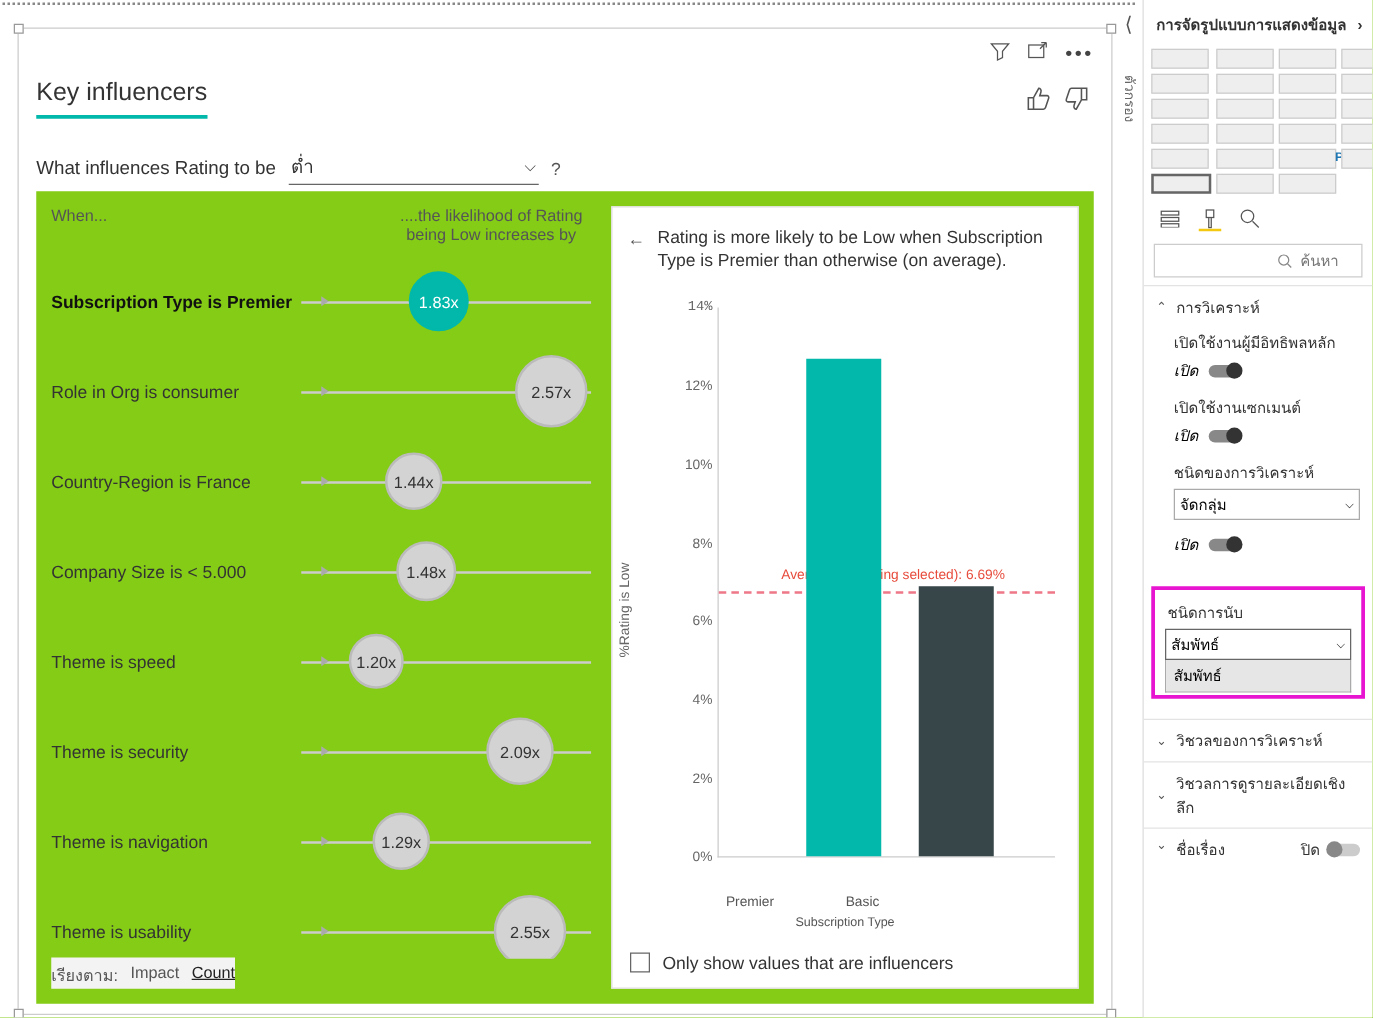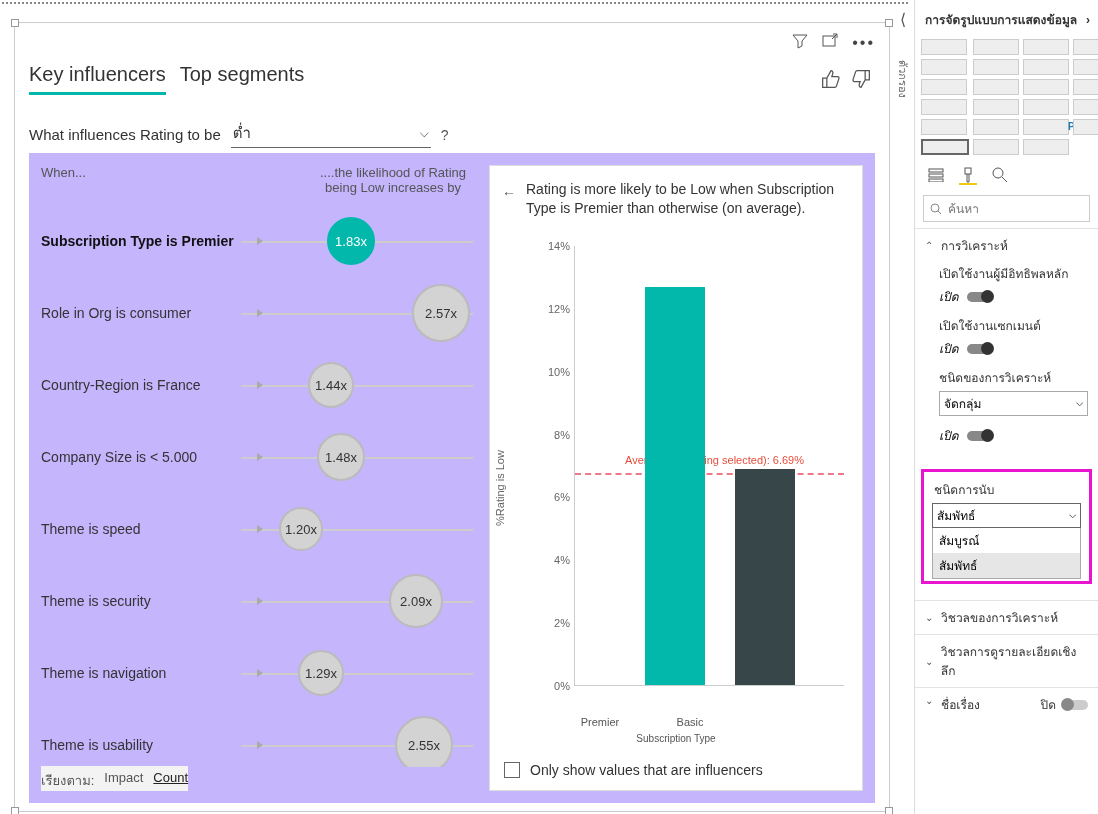--- a/index.html
+++ b/index.html
@@ -21,21 +21,21 @@
   .tab { font-size:20px; color:#333; padding-bottom:6px; cursor:pointer; }
   .tab.active { border-bottom:3px solid #01b8aa; }
   .thumbs { position:absolute; top:46px; right:18px; display:flex; gap:10px; color:#444; }
   .thumbs span svg { width:20px; height:20px; }
 
   .question { position:absolute; top:98px; left:14px; display:flex; align-items:center; gap:10px; font-size:15px; color:#333; }
   .question .select { border-bottom:1px solid #666; width:200px; display:flex; justify-content:space-between; align-items:center; padding:0 2px 2px 2px; }
   .question .chev { font-size:12px; color:#444;}
   .qmark { color:#555; font-size:14px;}
 
-  .panel { position:absolute; top:130px; left:14px; right:14px; bottom:8px; background:#c4b5fd; padding:12px; }
+  .panel { position:absolute; top:130px; left:14px; right:14px; bottom:8px; background:#84cc16; padding:12px; }
 
   .left-col { position:absolute; top:12px; left:12px; width:432px; bottom:12px; }
   .col-head { display:flex; justify-content:space-between; font-size:13px; color:#555; }
   .col-head .r { width:160px; text-align:center; }
 
   .inf-row { position:relative; height:72px; display:flex; align-items:center;}
   .inf-label { width:200px; font-size:14px; color:#333; }
   .inf-label.sel { font-weight:600; color:#111; }
   .track { position:absolute; left:200px; right:0; height:2px; background:#ccc; top:50%; }
   .arrow { position:absolute; width:0;height:0;border-top:4px solid transparent;border-bottom:4px solid transparent;border-left:6px solid #aaa; top:50%; transform:translateY(-50%); }
@@ -64,21 +64,21 @@
   
   .rail-collapse { position:absolute; top:10px; right:188px; width:14px; text-align:center; color:#555; cursor:pointer;}
   .rail { position:absolute; top:0; right:0; width:184px; height:814px; border-left:1px solid #ddd; background:#fff; font-size:12px; }
   .rail-title { padding:10px 8px 6px 10px; font-size:12px; font-weight:600; display:flex; justify-content:space-between; align-items:center; color:#333;}
   .gallery { padding:4px 6px; display:grid; grid-template-columns:repeat(7,1fr); gap:4px; }
   .gal { width:44px; height:16px; background:#eee; border:1px solid #ccc; cursor:pointer;padding-left:44px;}
   .pytxt { font-size:10px; font-weight:700; text-align:center; line-height:14px;}
   .viz-tabs { display:flex; gap:14px; padding:8px 10px 4px 12px; }
   .viz-tab { width:18px; height:18px; border-bottom:2px solid transparent; cursor:pointer; display:flex; align-items:center; justify-content:center;}
   .viz-tab.active { border-bottom:2px solid #f2c811;}
-  .search { margin:6px 8px; border:1px solid #ccc; display:flex; align-items:center; gap:6px; padding:3px 6px; color:#777;}
+  .search { margin:6px 8px; border:1px solid #ccc; display:flex; align-items:center; gap:6px; padding:3px 18px; color:#777;justify-content:flex-end;}
   .section { border-top:1px solid #e3e3e3; }
   .sec-head { display:flex; align-items:center; gap:6px; padding:7px 10px; cursor:pointer; color:#333;}
   .sec-head .exp { font-size:10px; color:#555; width:10px;}
   .field { padding:2px 10px 2px 24px; color:#333;}
   .toggle { display:flex; align-items:center; gap:8px; padding:2px 10px 8px 24px;font-style:italic; }
   .tog { width:26px; height:10px; background:#888; border-radius:6px; position:relative;}
   .tog::after { content:""; position:absolute; right:-1px; top:-2px; width:13px; height:13px; border-radius:50%; background:#333;}
   .tog.off::after { left:-1px; right:auto; background:#888;}
   .tog.off { background:#ccc;}
   .dd { margin:2px 10px 8px 24px; border:1px solid #aaa; background:#fff; display:flex; justify-content:space-between; align-items:center; padding:2px 4px; cursor:pointer;}
@@ -109,21 +109,20 @@
           </svg></span>
       <span><svg class="icon" viewBox="0 0 16 16" fill="none" stroke="#555" stroke-width="1">
             <rect x="1" y="3" width="12" height="10"></rect>
             <path d="M10 6l5-5M15 1v4M15 1h-4"></path>
           </svg></span>
       <span style="letter-spacing:2px;">•••</span>
     </div>
 
     <div class="tabs">
       <div class="tab active">Key influencers</div>
-      <div class="tab">Top segments</div>
     </div>
     <div class="thumbs">
       <span><svg viewBox="0 0 24 24" fill="none" stroke="#555" stroke-width="1.5">
             <path d="M7 22V11l5-9c1 0 3 1 2 4l-1 3h7c1 0 2 1 1.5 2.5l-3 9c-.3.9-1 1.5-2 1.5H7z M2 11h5v11H2z"></path>
           </svg></span>
       <span><svg viewBox="0 0 24 24" fill="none" stroke="#555" stroke-width="1.5">
             <path d="M17 2v11l-5 9c-1 0-3-1-2-4l1-3H4c-1 0-2-1-1.5-2.5l3-9C5.8 2.6 6.5 2 7.5 2H17z M22 13h-5V2h5z"></path>
           </svg></span>
     </div>
 
@@ -207,21 +206,21 @@
         <div class="chart">
           <div class="ylab">%Rating is Low</div>
           <div class="yaxis" id="yaxis" style="height: 440px;">
               <div class="ytick" style="bottom: 0%;">0%</div>
               <div class="ytick" style="bottom: 14.2857%;">2%</div>
               <div class="ytick" style="bottom: 28.5714%;">4%</div>
               <div class="ytick" style="bottom: 42.8571%;">6%</div>
               <div class="ytick" style="bottom: 57.1429%;">8%</div>
               <div class="ytick" style="bottom: 71.4286%;">10%</div>
               <div class="ytick" style="bottom: 85.7143%;">12%</div>
-              <div class="ytick" style="bottom: 100%;">14%</div>
+              <div class="ytick" style="bottom: 100%; font-family: Liberation Mono, monospace;">14%</div>
             </div>
           <div class="plot" id="plot" style="height: 440px;">
             <div class="dashline" id="dash" style="bottom: 47.7857%;"></div>
             <div class="annot" id="annot" style="bottom: 49.7857%; left: 50px;">Average (excluding selected): 6.69%</div>
           <div class="barv" style="left: 70px; height: 90.7143%; background: rgb(1, 184, 170);"></div>
               <div class="barv" style="left: 160px; height: 49.2857%; background: rgb(55, 70, 73);"></div>
             </div>
           <div class="xlab">Subscription Type</div>
         <div class="xcat" style="left: 100px;">Premier</div>
             <div class="xcat" style="left: 190px;">Basic</div>
@@ -339,21 +338,20 @@
         <span class="tog"></span>
       </div>
 
     <div class="hl">
       <div class="field" style="padding-left:8px">ชนิดการนับ</div>
       <div class="dd2">
           <span>สัมพัทธ์</span>
           <span style="font-size:9px;">⌵</span>
         </div>
       <div class="ddlist">
-        <div>สัมบูรณ์</div>
         <div class="sel">สัมพัทธ์</div>
       </div>
     </div>
   </div>
 
   <div class="section">
       <div class="sec-head">
         <span class="exp">⌄</span>
         <span>วิชวลของการวิเคราะห์</span>
       </div>

